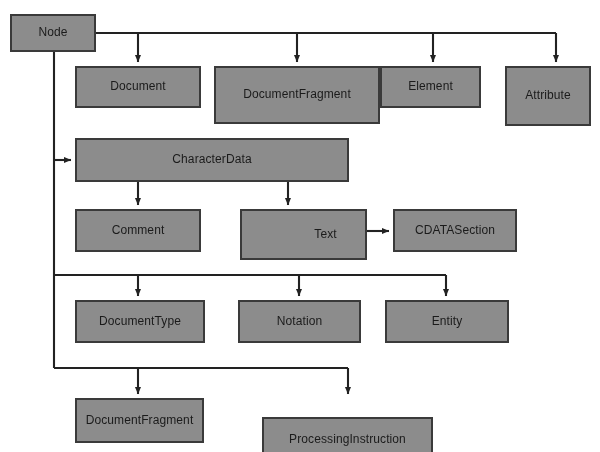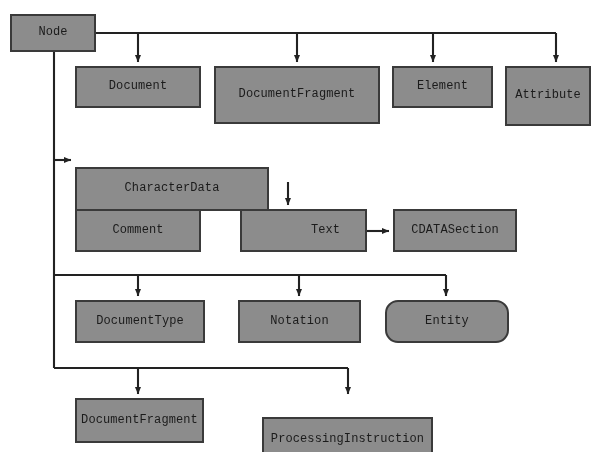--- a/index.html
+++ b/index.html
@@ -35,21 +35,20 @@
     font-size: 12px;
     line-height: 1.1;
     text-align: center;
     letter-spacing: 0.1px;
     text-rendering: optimizeLegibility;
   }
   .node-box .node-label {
     display: block;
     padding: 0 4px;
     white-space: nowrap;
-    font-family: Liberation Mono, monospace;
   }
 </style>
 </head>
 <body>
 
 <div id="canvas">
 
   <svg id="edge-layer" viewBox="0 0 600 452" width="600" height="452" xmlns="http://www.w3.org/2000/svg">
     <defs>
       <marker id="arrowhead" markerWidth="9" markerHeight="9" refX="7.4" refY="3.2" orient="auto" markerUnits="userSpaceOnUse">
@@ -91,53 +90,53 @@
   </div>
 
   <div class="node-box" style="left:75px;  top:66px;  width:126px; height:42px;">
     <span class="node-label">Document</span>
   </div>
 
   <div class="node-box" style="left:214px; top:66px;  width:166px; height:58px;">
     <span class="node-label">DocumentFragment</span>
   </div>
 
-  <div class="node-box" style="left:392px; top:66px;  width:101px; height:42px;">
+  <div class="node-box" style="left:380px; top:66px;  width:101px; height:42px;">
     <span class="node-label">Element</span>
   </div>
 
   <div class="node-box" style="left:505px; top:66px;  width:86px;  height:60px;">
     <span class="node-label">Attribute</span>
   </div>
 
-  <div class="node-box" style="left:75px;  top:138px; width:194px; height:44px;margin-top:29px;">
+  <div class="node-box" style="left:75px;  top:138px; width:274px; height:44px;">
     <span class="node-label">CharacterData</span>
   </div>
 
   <div class="node-box" style="left:75px;  top:209px; width:126px; height:43px;">
     <span class="node-label">Comment</span>
   </div>
 
-  <div class="node-box" style="left:240px; top:209px; width:127px; height:43px;padding-left:44px;">
+  <div class="node-box" style="left:240px; top:209px; width:127px; height:51px;padding-left:44px;">
     <span class="node-label">Text</span>
   </div>
 
   <div class="node-box" style="left:393px; top:209px; width:124px; height:43px;">
     <span class="node-label">CDATASection</span>
   </div>
 
   <div class="node-box" style="left:75px;  top:300px; width:130px; height:43px;">
     <span class="node-label">DocumentType</span>
   </div>
 
   <div class="node-box" style="left:238px; top:300px; width:123px; height:43px;">
     <span class="node-label">Notation</span>
   </div>
 
-  <div class="node-box" style="left:385px; top:300px; width:124px; height:43px;border-radius:13px;">
+  <div class="node-box" style="left:385px; top:300px; width:124px; height:43px;">
     <span class="node-label">Entity</span>
   </div>
 
   <div class="node-box" style="left:75px;  top:398px; width:129px; height:45px;">
     <span class="node-label">DocumentFragment</span>
   </div>
 
   <div class="node-box" style="left:262px; top:398px; width:171px; height:45px;margin-top:19px;">
     <span class="node-label">ProcessingInstruction</span>
   </div>

